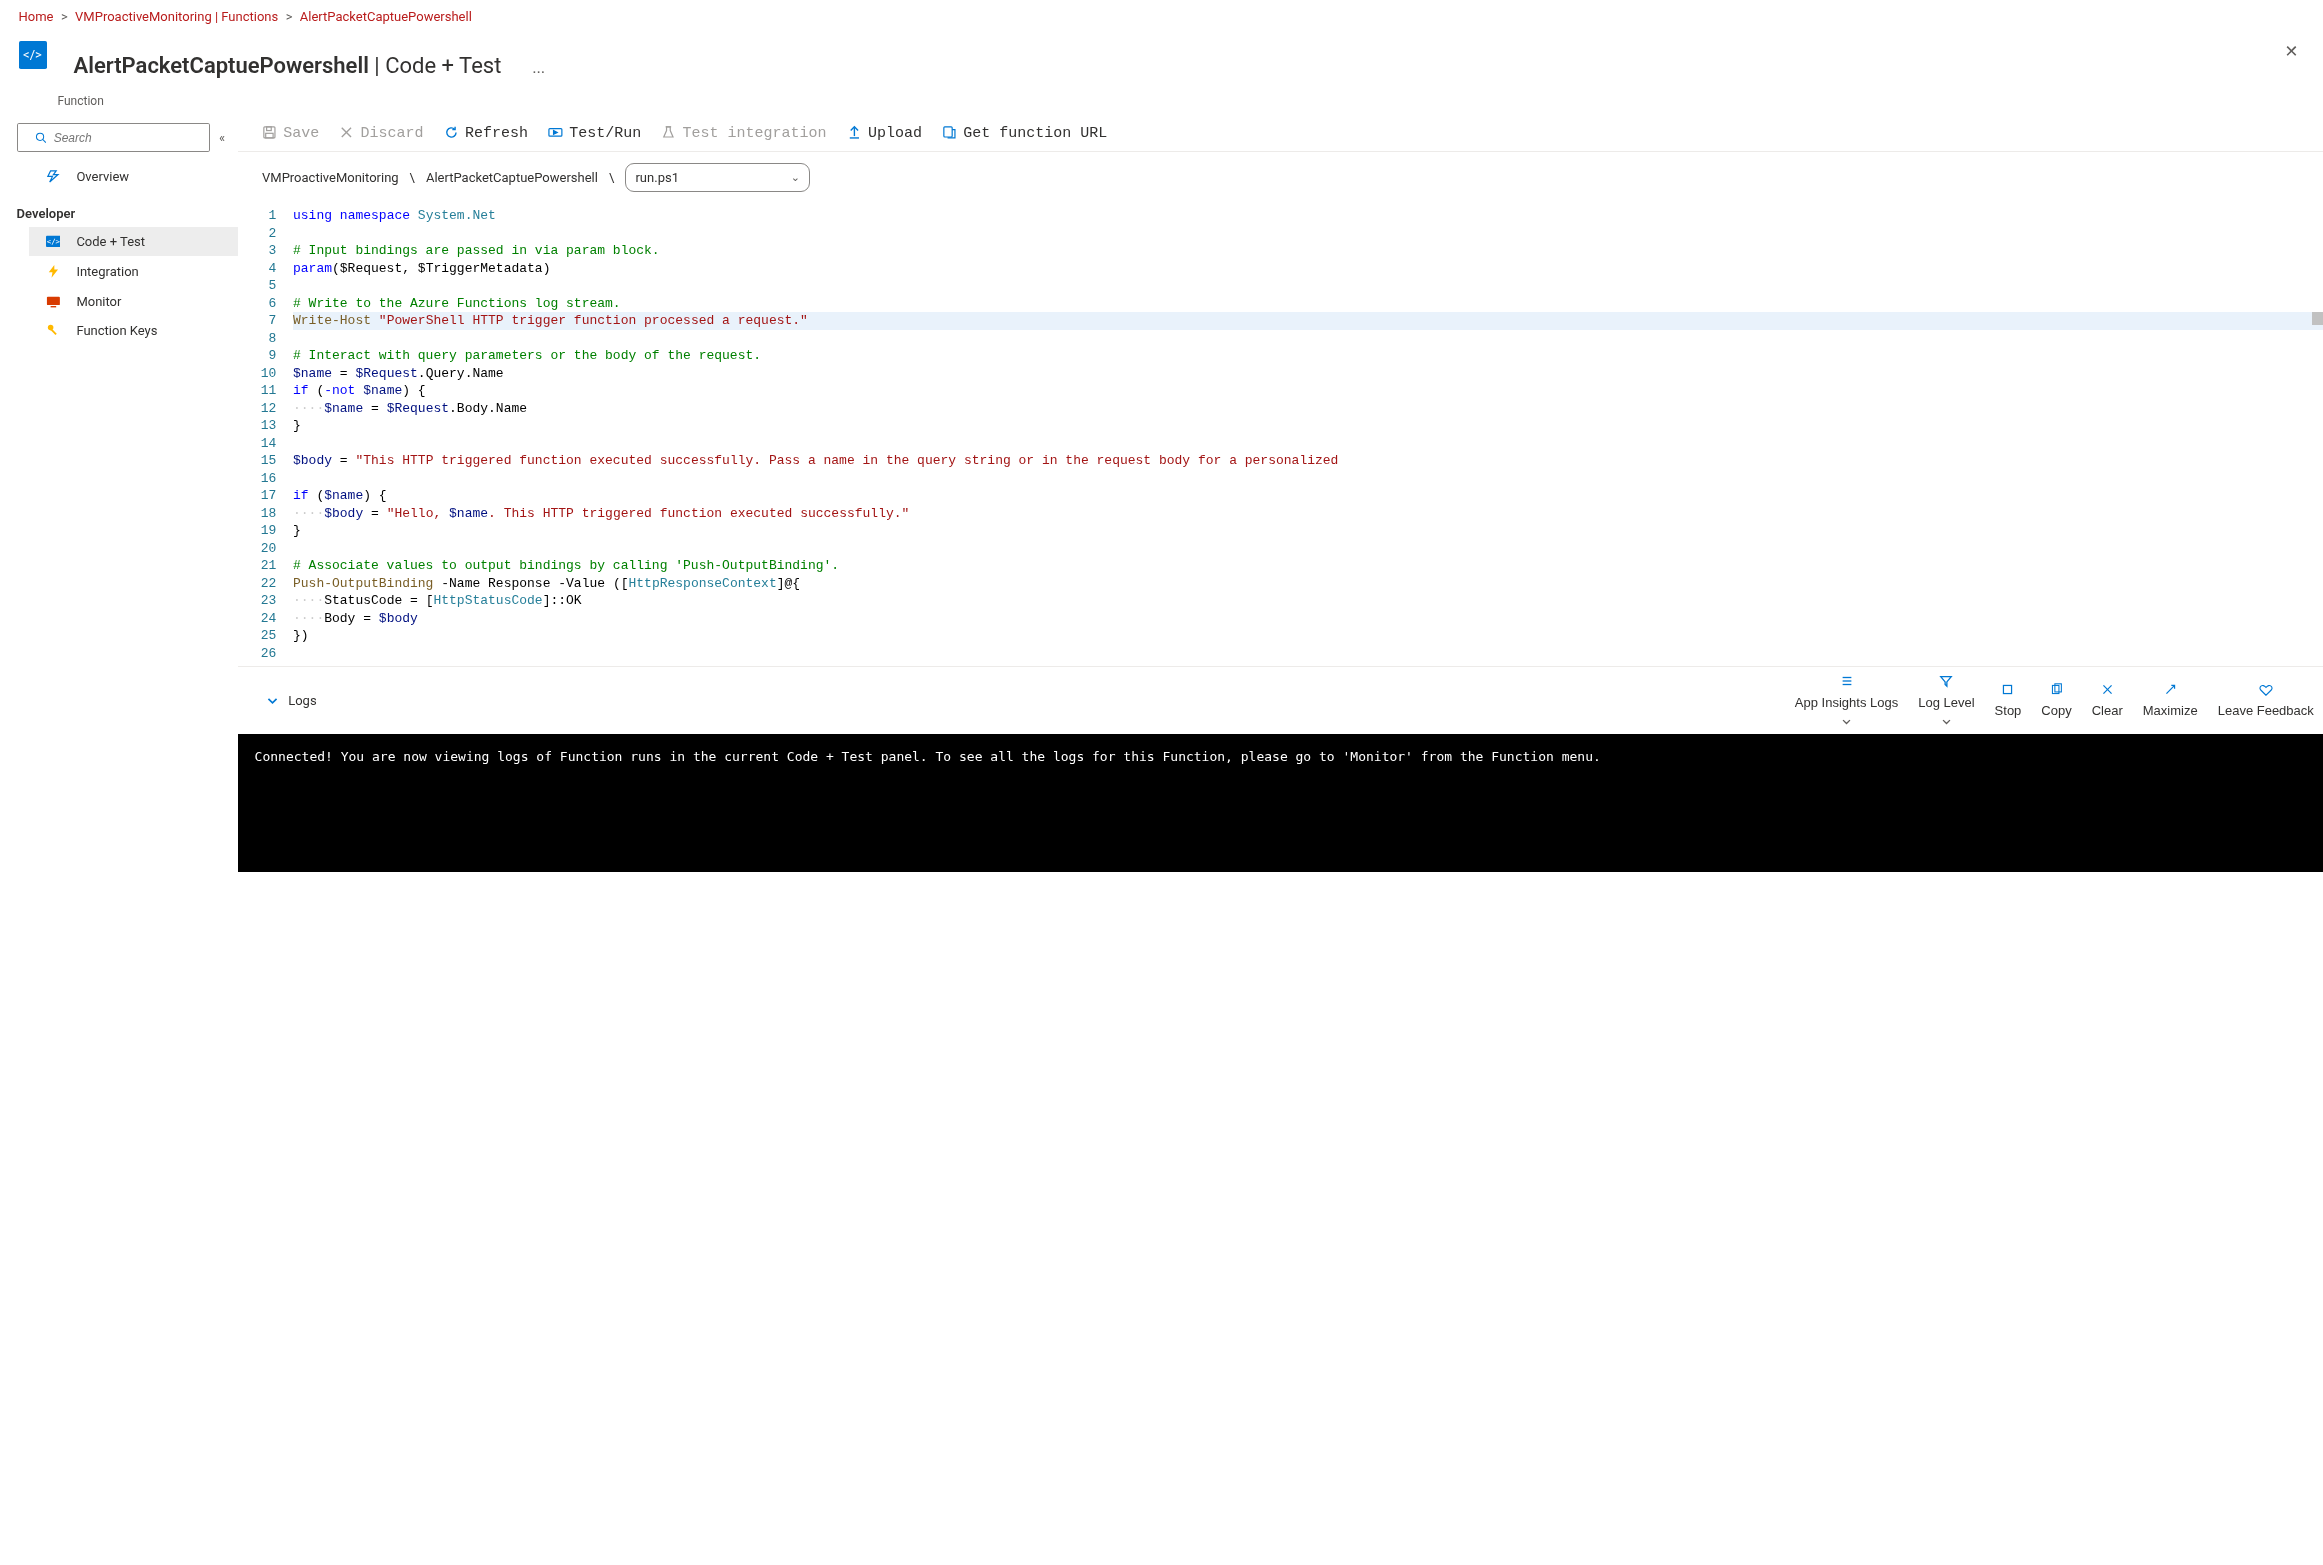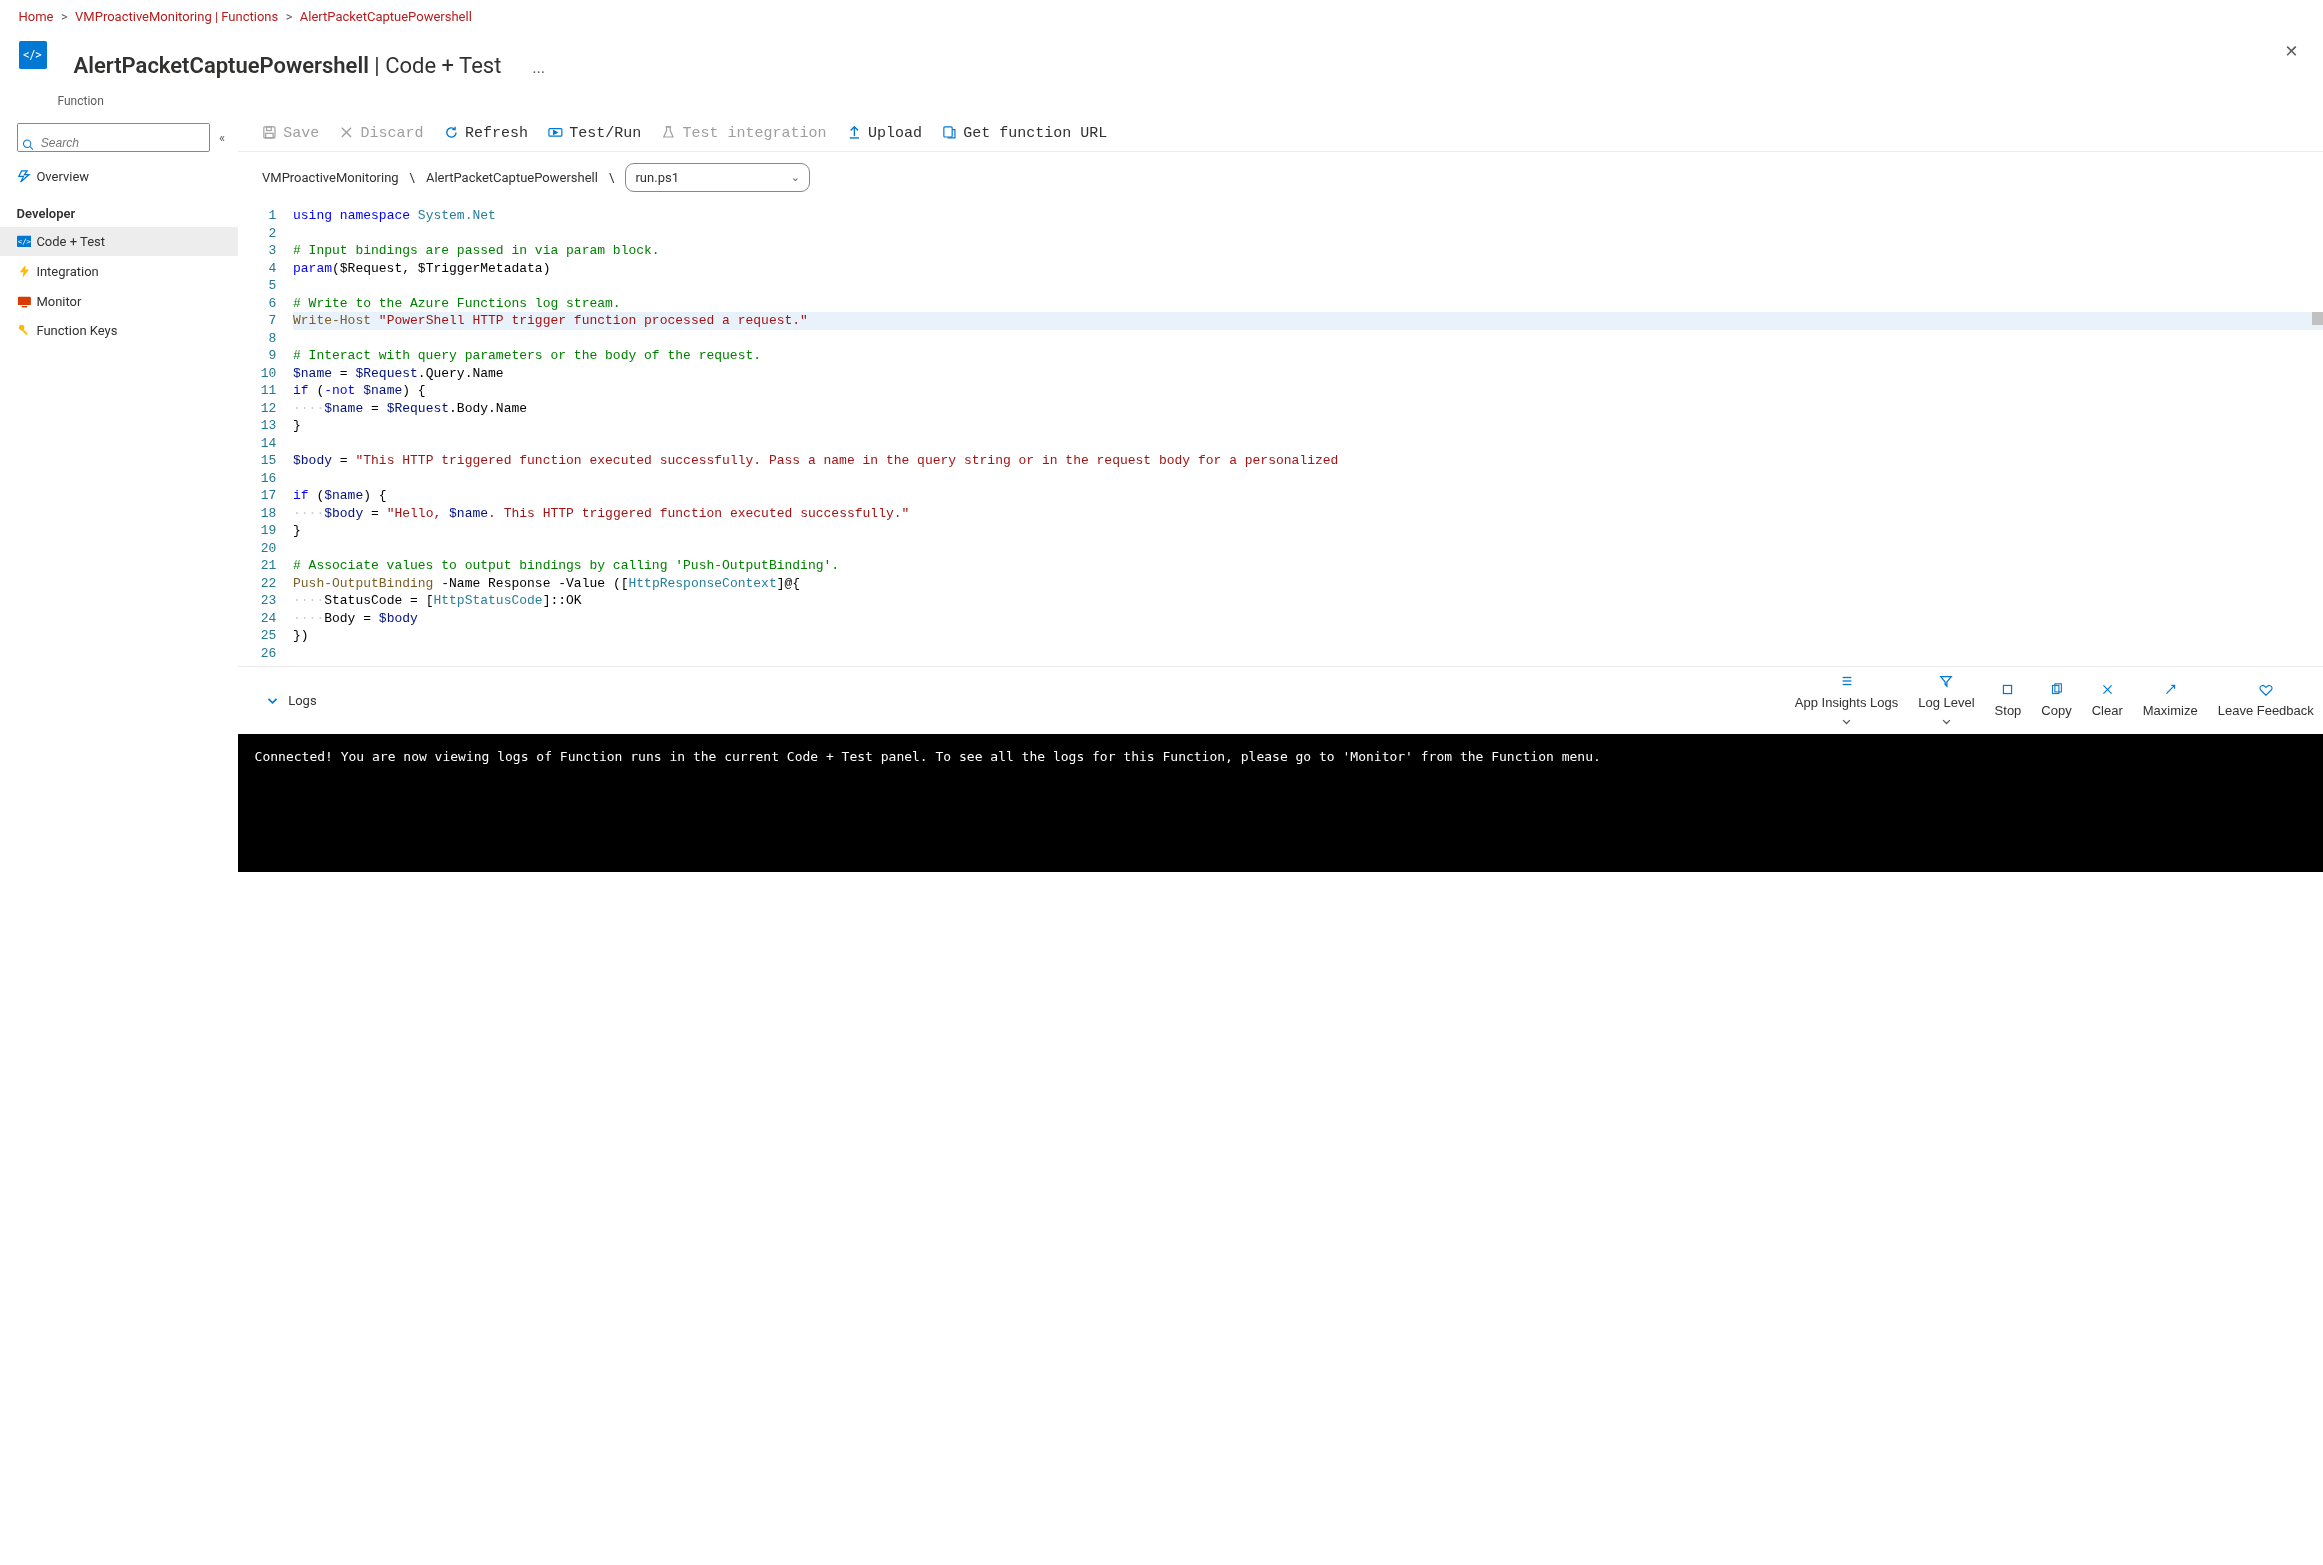--- a/index.html
+++ b/index.html
@@ -43,32 +43,33 @@
     color: #605e5c; cursor: pointer; background:none; border:none;
   }
 
   
   .layout { display: flex; }
   .sidebar {
     width: 238px; flex: 0 0 238px; padding: 7.4px 0 0 0;
   }
   .side-search-row { display:flex; align-items:center; padding: 0 13px 0 16.6px; gap:9.2px;}
   .side-search {
-    flex:1; display:flex; align-items:flex-end;
-    border:0.9px solid #8a8886; border-radius:1.8px; height:29.5px; padding:0 4px;
+    flex:1; display:flex; align-items:center;
+    border:0.9px solid #8a8886; border-radius:1.8px; height:29.5px; padding:0 17px;
     color:#605e5c;
   }
   .side-search svg { width:13px;height:13px;margin-right:5.5px;}
   .side-search input { border:none; outline:none; font-size:12px; width:100%; color:#323130; font-style: italic;}
   .collapse-btn { color:#605e5c; font-size:13px; cursor:pointer; }
 
   .side-item {
-    display:flex; align-items:center; gap:5px;
+    display:flex; align-items:center; gap:16px;
     padding: 7.4px 13px 7.4px 16.6px; cursor:pointer;
     font-size:13px;
+    margin-left:29px;
   }
   .side-item.selected { background:#ededed; border-left:0px solid #0078d4;}
   .section-label {
     padding: 14.8px 13px 5.5px 16.6px; font-weight:600; font-size:13px;
   }
   .side-icon { width:14.8px; height:14.8px; display:flex; align-items:center; justify-content:center; }
 
   
   .main { flex:1; border-left:0; min-width:0; }
   .toolbar {

